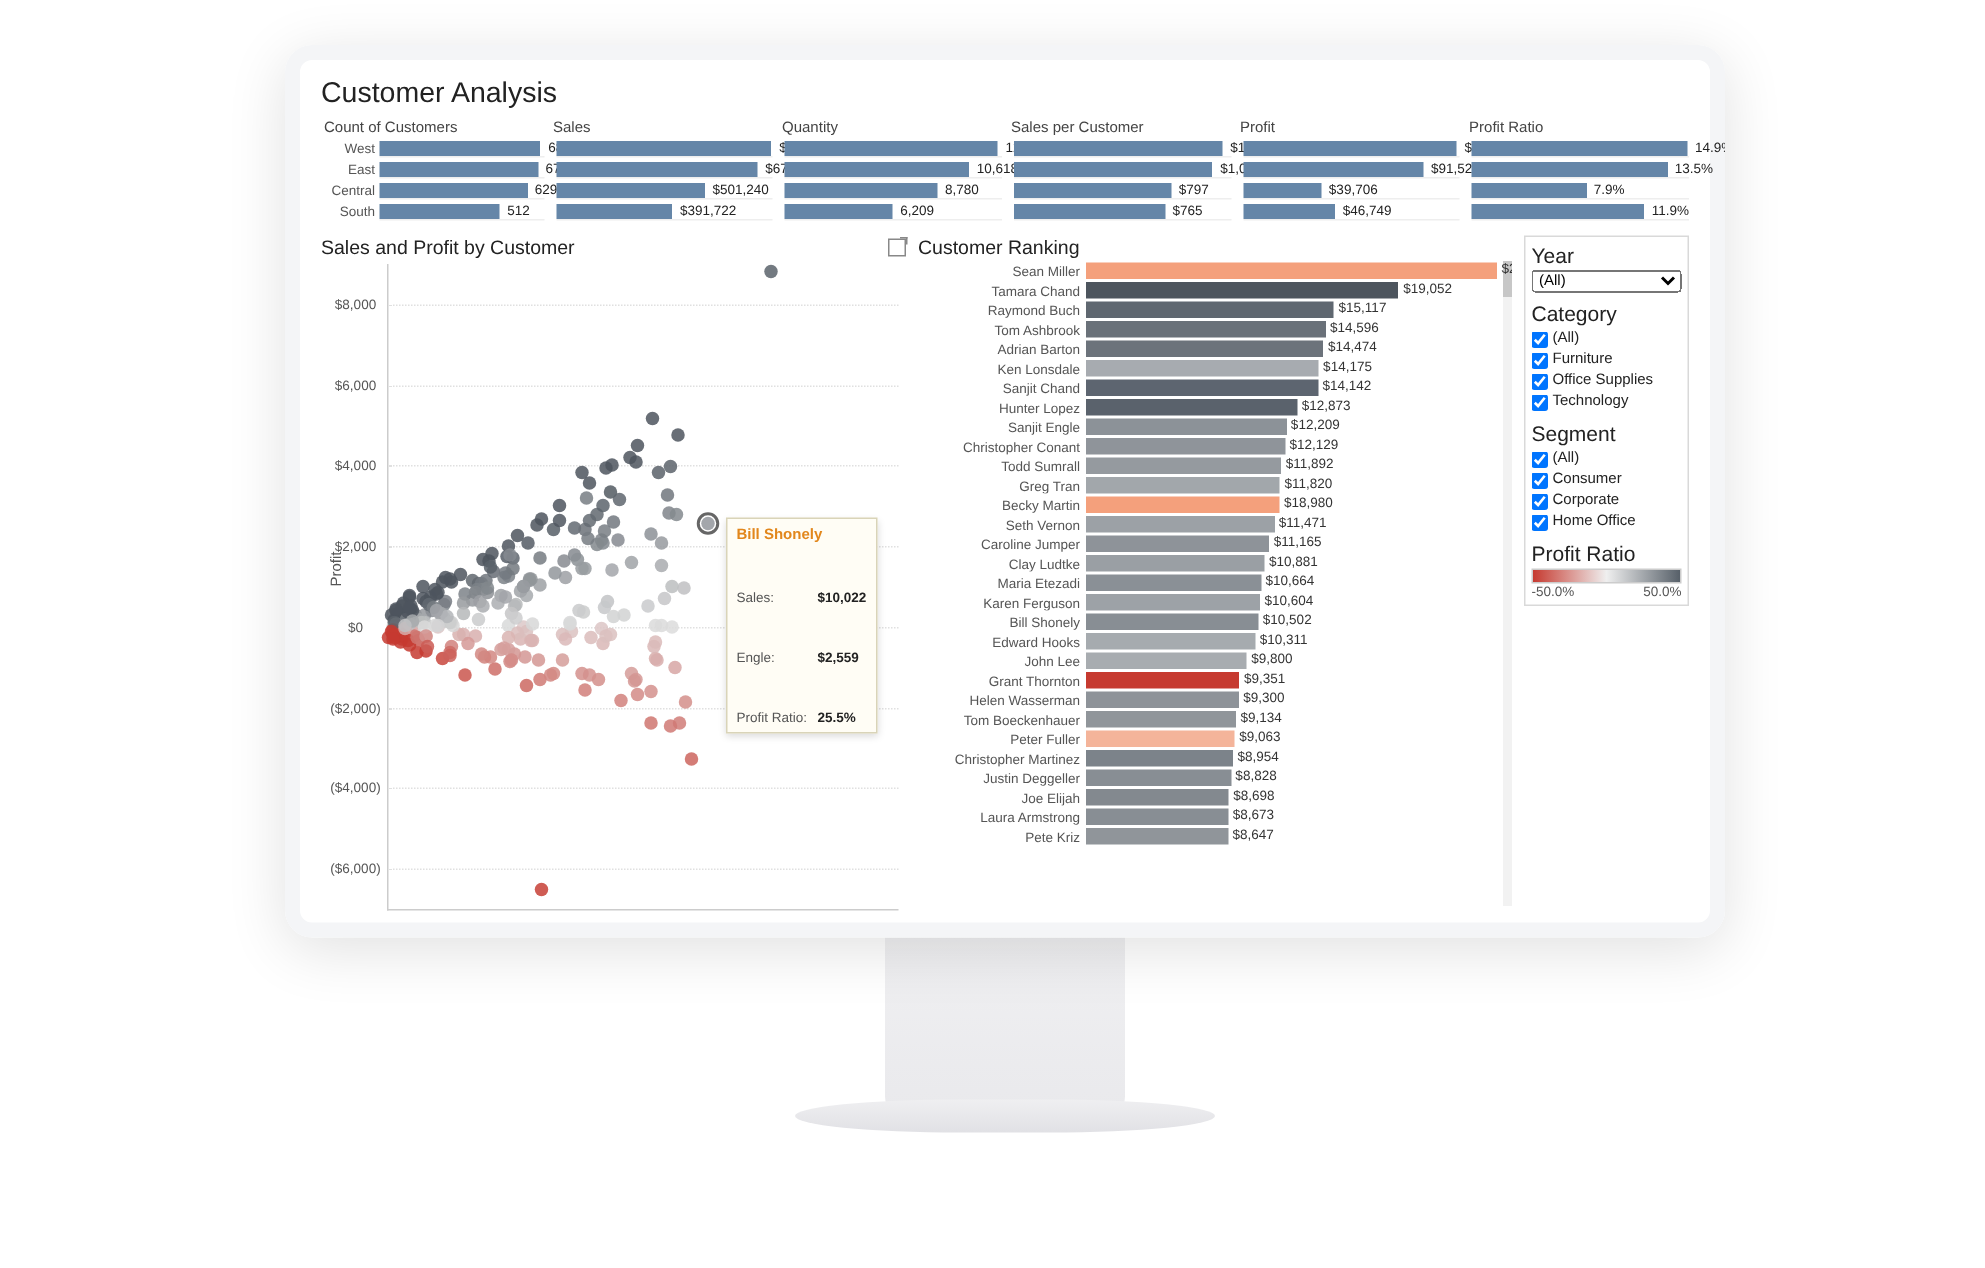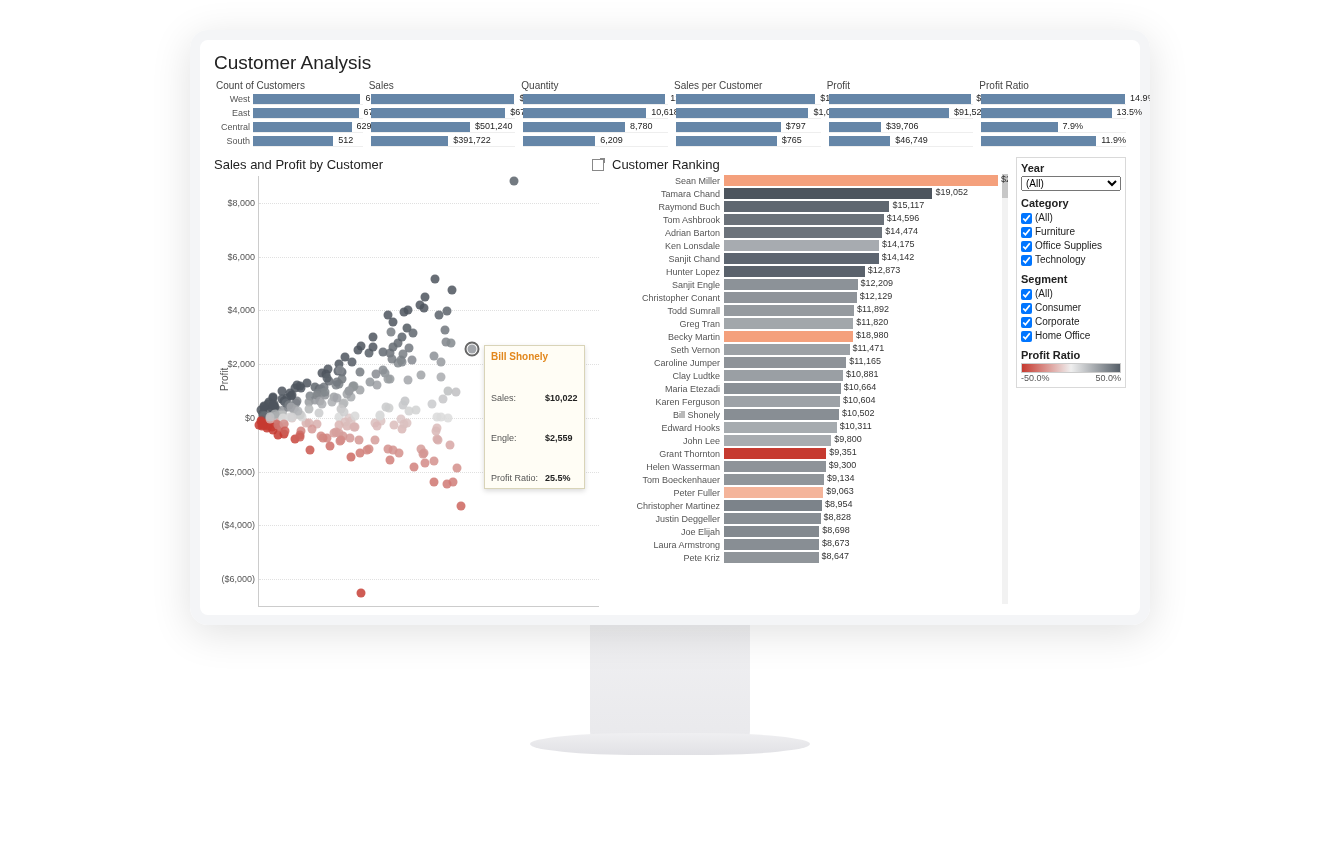--- a/index.html
+++ b/index.html
@@ -152,21 +152,21 @@
     transform-origin: left top;
     font-size: 10px;
     color: #555;
   }
   .ytick {
     position: absolute;
     left: -40px;
     font-size: 9px;
     color: #555;
     width: 36px;
-    text-align: right;
+    text-align: center;
   }
   .gridline {
     position: absolute;
     left: 0; right: 0;
     border-top: 1px dotted #e0e0e0;
   }
   .pt {
     position: absolute;
     width: 9px; height: 9px;
     border-radius: 50%;
@@ -227,22 +227,22 @@
     color: #333;
     white-space: nowrap;
   }
   
   .filter-col .box {
     border: 1px solid #d9d9d9;
     padding: 4px;
     font-size: 10px;
   }
   .filter-col .lbl {
-    font-weight: 700;
-    font-size: 11px;
+    font-weight: 400;
+    font-size: 14px;
     margin-bottom: 2px;
   }
   .filter-col select{ width:100%; font-size:10px; }
   .filter-col .chk {
     display: flex;
     align-items: center;
     gap: 3px;
     line-height: 1.4;
     cursor: pointer;
   }

